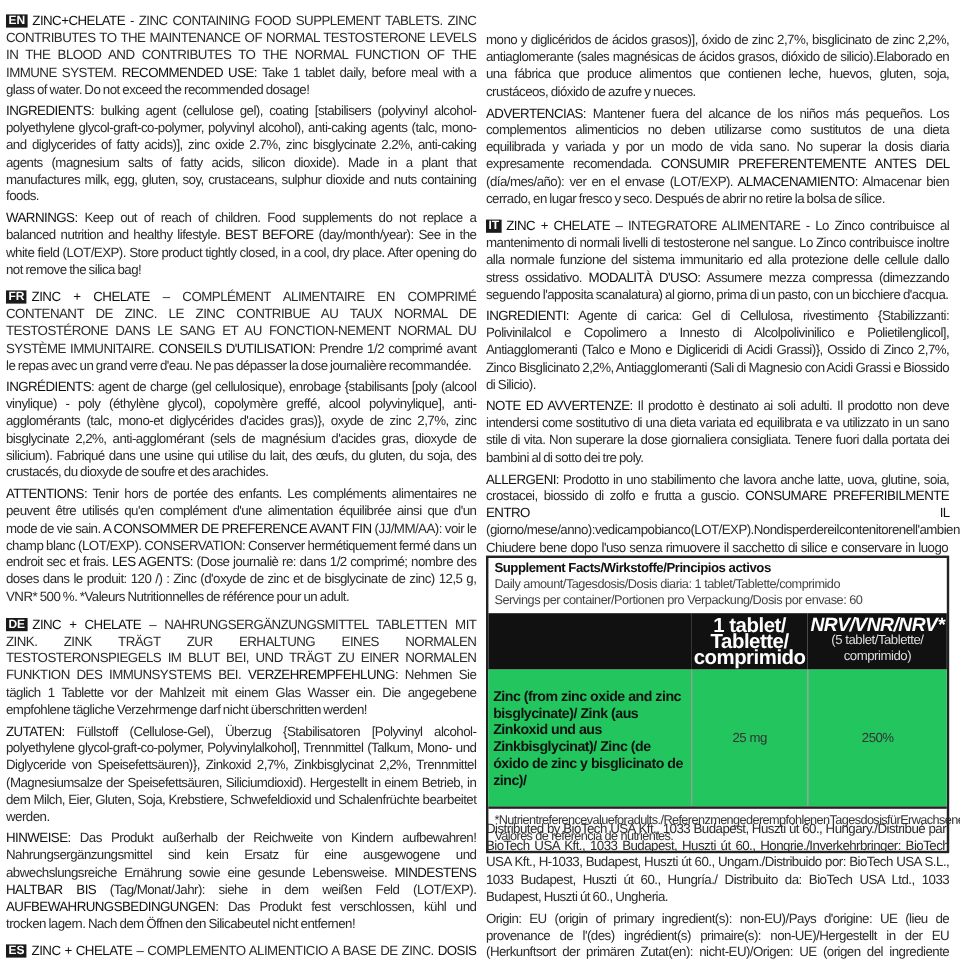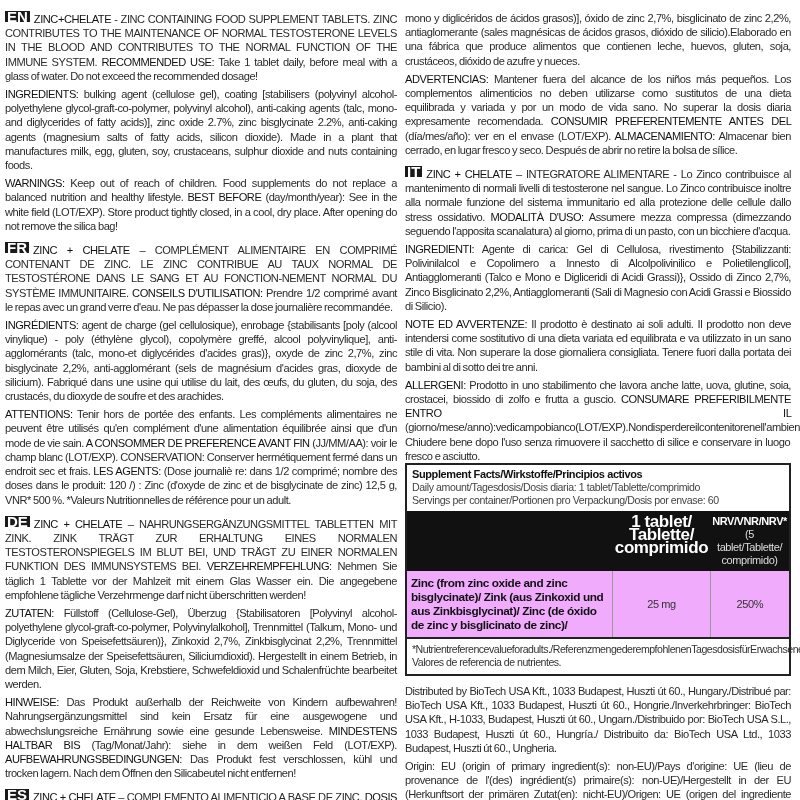--- a/index.html
+++ b/index.html
@@ -3,47 +3,47 @@
 <meta charset="utf-8">
 <style>
   html, body { margin:0; padding:0; background:#ffffff; }
   body {
     width:800px; height:800px; overflow:hidden; position:relative;
     font-family: "Liberation Sans", sans-serif;
     color:#2b2b2b;
   }
   .col { position:absolute; top:0; width:392px; }
   .col-left { left:5px; }
-  .col-right { left:405px; width:386px; }
+  .col-right { left:405px; width:386px;margin-top:16px; }
   .p {
     font-size:11.1px; line-height:14.2px; margin:0 0 4px 0;
     text-align:justify; letter-spacing:-0.45px; word-spacing:-0.5px;
     font-stretch:condensed;
   }
   .p.gap { margin-top:9px; }
   .b { font-weight:normal; color:#111; }
   .badge {
     display:inline-block; background:#1a1a1a; color:#fff;
-    font-weight:bold; font-size:15px; line-height:11px;
+    font-weight:bold; font-size:10px; line-height:11px;
     padding:0 2px; margin-right:4px; vertical-align:1px;
     letter-spacing:0;
   }
   .facts {
     position:absolute; left:405px; top:463px; width:382px;
     border:2px solid #222; background:#fff;
   }
   .facts-head { padding:3px 5px 4px 5px; font-size:10.6px; line-height:13px; letter-spacing:-0.4px; }
   .facts-title { font-weight:bold; font-size:11px; color:#111; }
   .facts-sub { color:#444; }
   .ftable { width:100%; border-collapse:collapse; font-size:11px; letter-spacing:-0.4px; }
   .ftable .hdr td { background:#111; color:#fff; text-align:center; line-height:13px; padding:4px 2px; vertical-align:top; }
   .ftable .hdr .c2 { font-weight:bold; font-size:17px; }
-  .ftable .hdr .c3 .t { font-weight:bold; font-size:11px; }
+  .ftable .hdr .c3 .t { font-weight:bold; font-size:16px;font-style:italic; }
   .ftable .hdr .c3 .s { color:#ddd; }
-  .ftable .row td { background:#f0abfc; border-right:1px solid #999; padding:5px 4px; }
+  .ftable .row td { background:#22c55e; border-right:1px solid #999; padding:15px 4px; }
   .ftable .row td:last-child { border-right:none; }
   .ftable .row .c1 { font-weight:bold; color:#111; font-size:11.8px; line-height:14px; text-align:left; }
   .ftable .row .c2, .ftable .row .c3 { text-align:center; color:#333; font-size:11px; }
   .ftable .c1 { width:218px; }
   .ftable .c2 { width:74px; }
   .facts-foot { border-top:2px solid #222; padding:4px 5px 5px 5px; font-size:10.6px; line-height:13px; letter-spacing:-0.5px; color:#333; }
   .dist { position:absolute; left:405px; top:684px; width:386px; }
 </style>
 </head>
 <body>
@@ -94,21 +94,21 @@
     <span class="b">ADVERTENCIAS:</span><span> Mantener fuera del alcance de los niños más pequeños. Los complementos alimenticios no deben utilizarse como sustitutos de una dieta equilibrada y variada y por un modo de vida sano. No superar la dosis diaria expresamente recomendada. </span><span class="b">CONSUMIR PREFERENTEMENTE ANTES DEL</span><span> (día/mes/año): ver en el envase (LOT/EXP). </span><span class="b">ALMACENAMIENTO:</span><span> Almacenar bien cerrado, en lugar fresco y seco. Después de abrir no retire la bolsa de sílice.</span>
   </p>
 
   <p class="p gap">
     <span class="badge">IT</span><span class="b">ZINC + CHELATE</span><span> – INTEGRATORE ALIMENTARE - Lo Zinco contribuisce al mantenimento di normali livelli di testosterone nel sangue. Lo Zinco contribuisce inoltre alla normale funzione del sistema immunitario ed alla protezione delle cellule dallo stress ossidativo. </span><span class="b">MODALITÀ D'USO:</span><span> Assumere mezza compressa (dimezzando seguendo l'apposita scanalatura) al giorno, prima di un pasto, con un bicchiere d'acqua.</span>
   </p>
   <p class="p">
     <span class="b">INGREDIENTI:</span><span> Agente di carica: Gel di Cellulosa, rivestimento {Stabilizzanti: Polivinilalcol e Copolimero a Innesto di Alcolpolivinilico e Polietilenglicol], Antiagglomeranti (Talco e Mono e Digliceridi di Acidi Grassi)}, Ossido di Zinco 2,7%, Zinco Bisglicinato 2,2%, Antiagglomeranti (Sali di Magnesio con Acidi Grassi e Biossido di Silicio).</span>
   </p>
   <p class="p">
-    <span class="b">NOTE ED AVVERTENZE:</span><span> Il prodotto è destinato ai soli adulti. Il prodotto non deve intendersi come sostitutivo di una dieta variata ed equilibrata e va utilizzato in un sano stile di vita. Non superare la dose giornaliera consigliata. Tenere fuori dalla portata dei bambini al di sotto dei tre anni.</span>
+    <span class="b">NOTE ED AVVERTENZE:</span><span> Il prodotto è destinato ai soli adulti. Il prodotto non deve intendersi come sostitutivo di una dieta variata ed equilibrata e va utilizzato in un sano stile di vita. Non superare la dose giornaliera consigliata. Tenere fuori dalla portata dei bambini al di sotto dei tre poly.</span>
   </p>
   <p class="p">
     <span class="b">ALLERGENI:</span><span> Prodotto in uno stabilimento che lavora anche latte, uova, glutine, soia, crostacei, biossido di zolfo e frutta a guscio. </span><span class="b">CONSUMARE PREFERIBILMENTE ENTRO IL</span><span> (giorno/mese/anno):vedicampobianco(LOT/EXP).Nondisperdereilcontenitorenell'ambiente.</span><span> Chiudere bene dopo l'uso senza rimuovere il sacchetto di silice e conservare in luogo fresco e asciutto.</span>
   </p>
   <p class="p">
     <span class="b">INFORMAZIONI NUTRIZIONALI:</span><span> Dose giornaliera: mezza compresse; totale porzioni nella confezione: 120. Per dose giornaliera di mezza compressa: Zinco 12,5 mg (125%*). *Valori Nutritivi di Riferimento.</span>
   </p>
 </div>
 
 <div class="facts">

